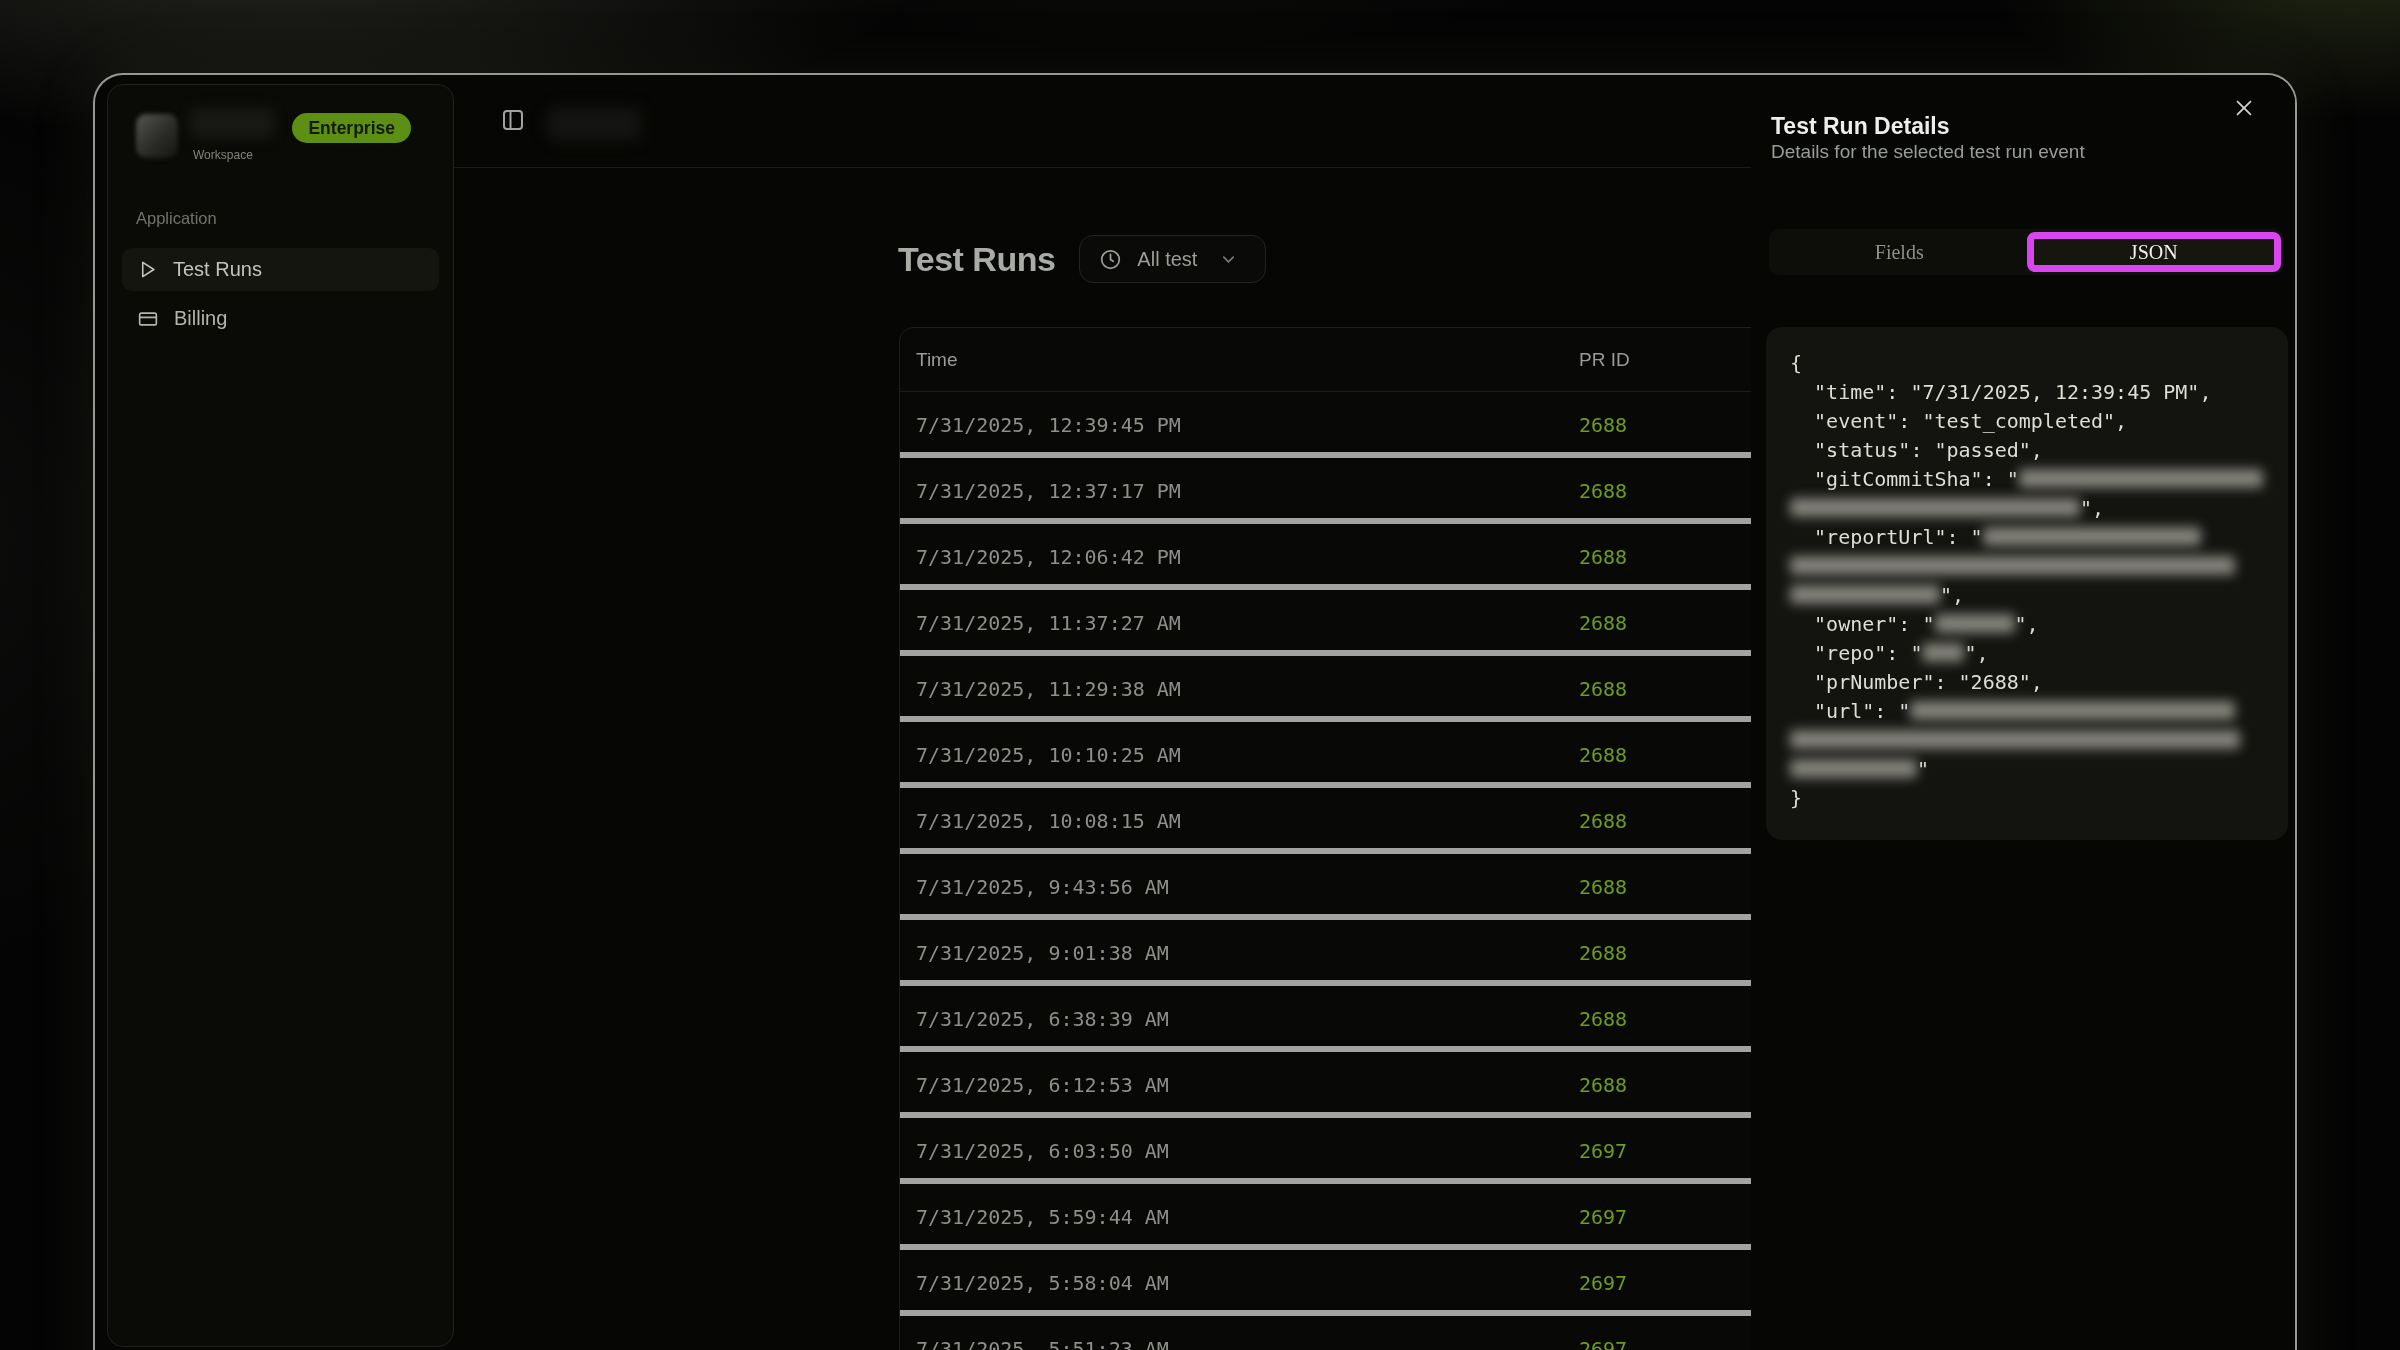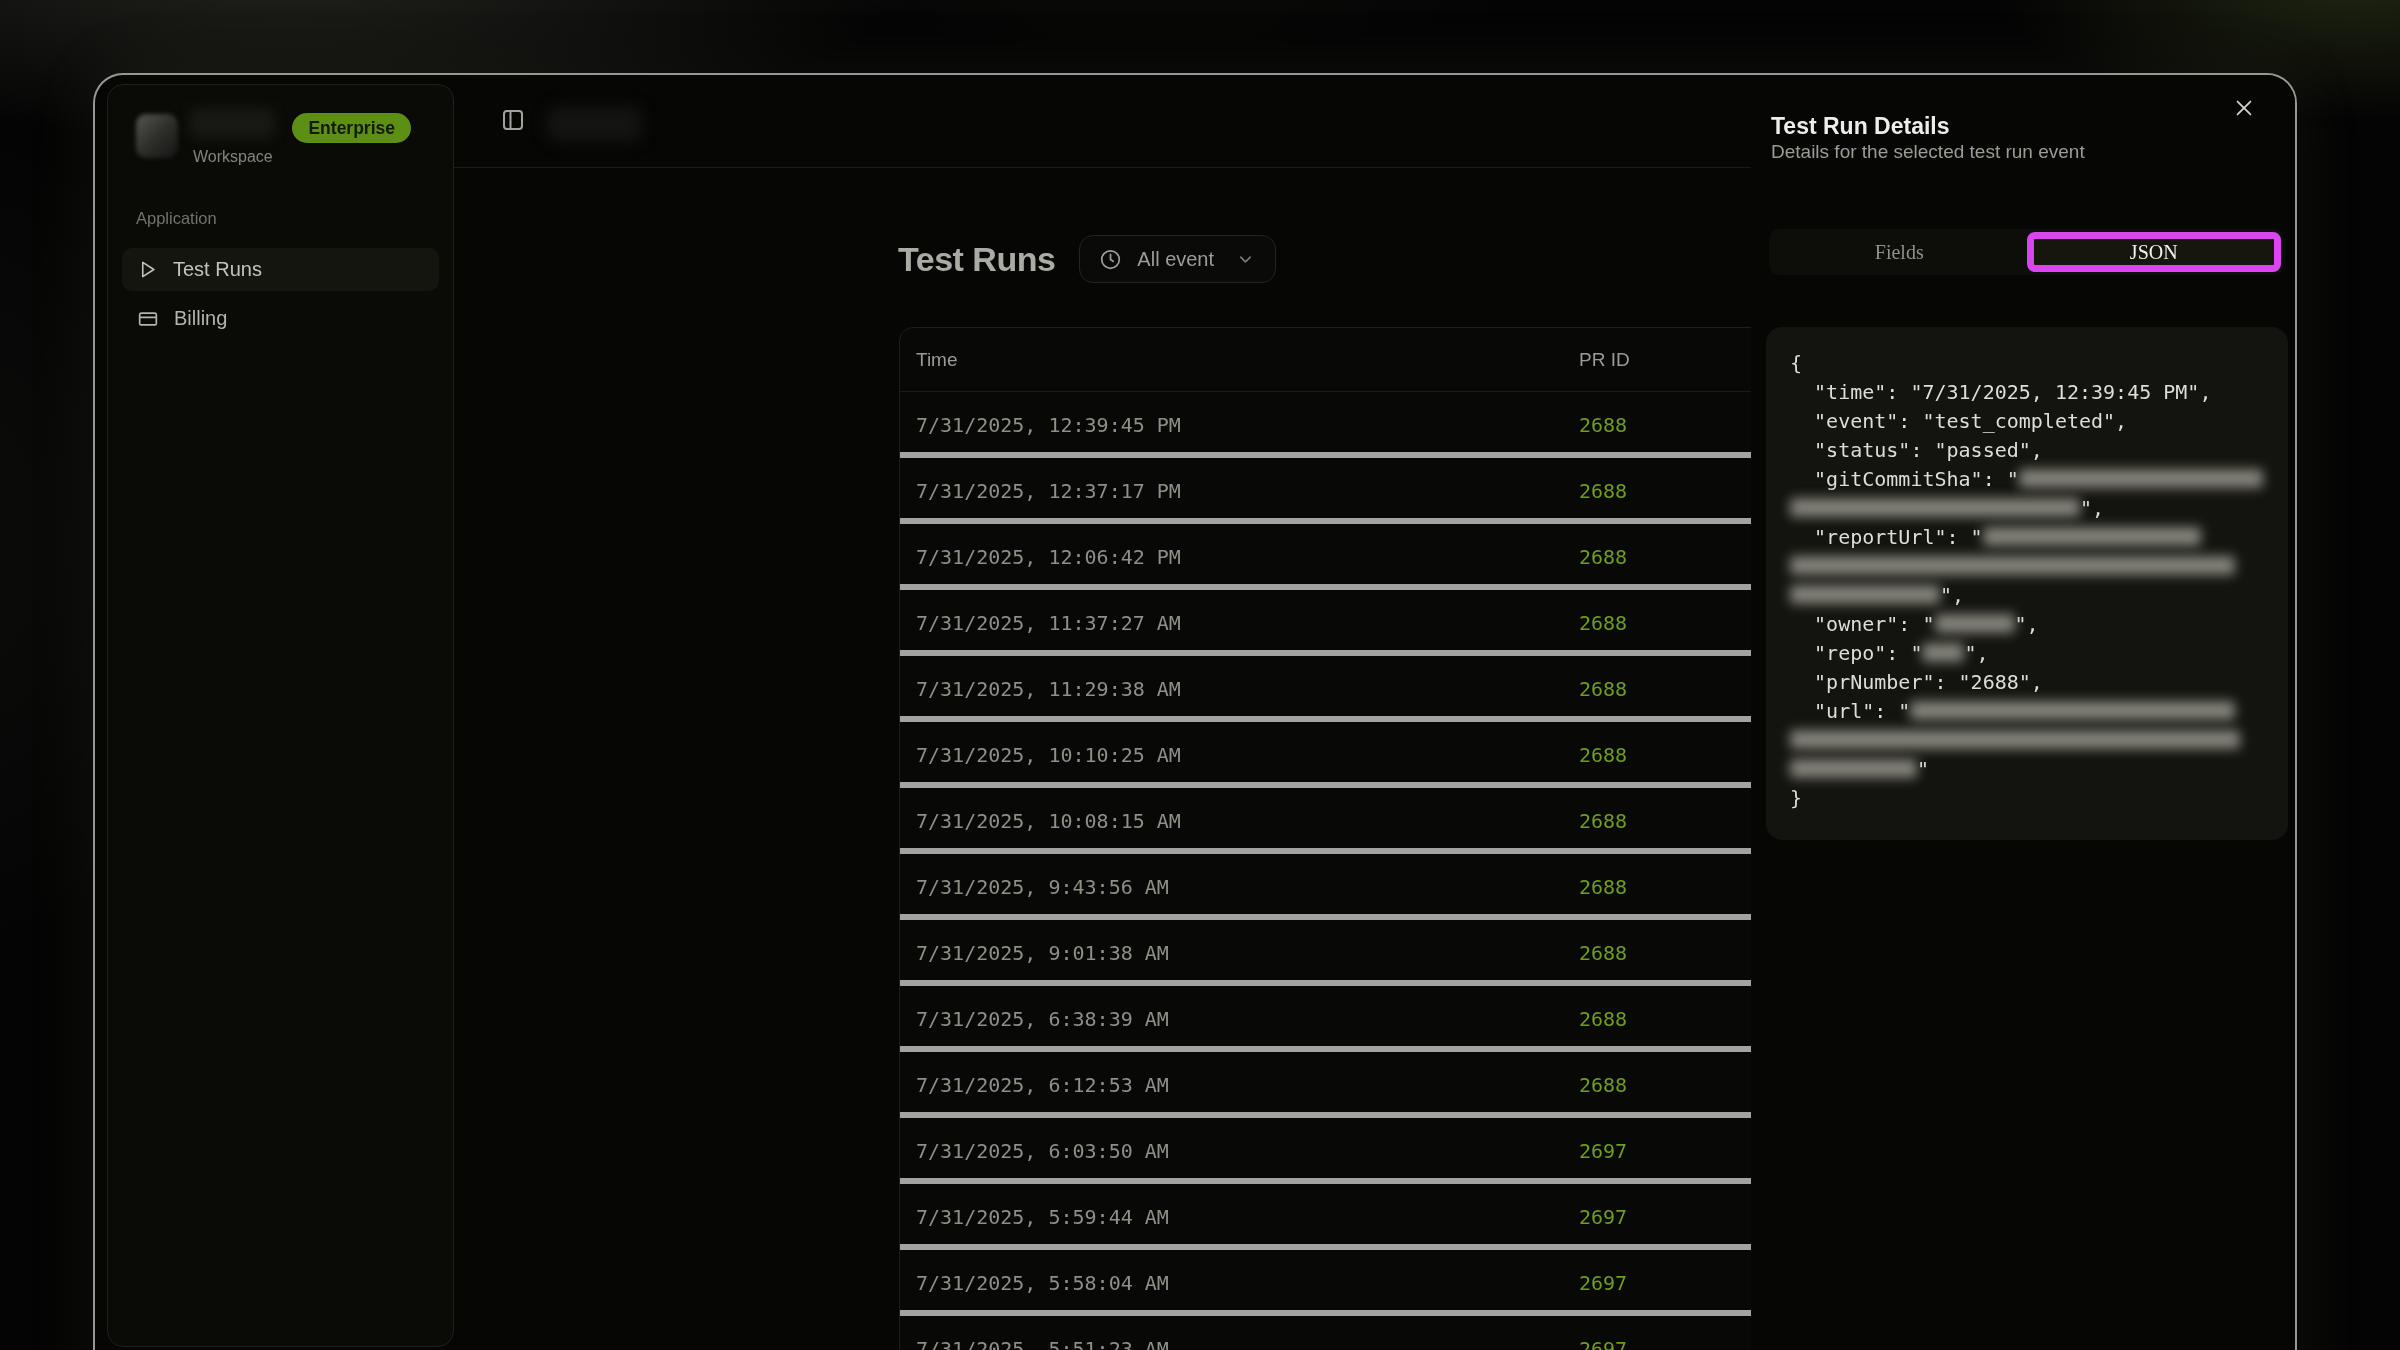--- a/index.html
+++ b/index.html
@@ -23,21 +23,21 @@
   .sidebar{
     position:absolute; left:12px; top:9px; width:347px; height:1263px;
     background:#0a0a07; border:1px solid #20211b; border-radius:16px;
   }
   .ws-row{ position:absolute; left:28px; top:29px; right:20px; height:46px; }
   .ws-logo{ position:absolute; left:0; top:0; width:42px; height:44px; border-radius:10px;
     background:linear-gradient(135deg,#555550 0%,#2b2b28 55%,#151513 100%);
     filter:blur(2px); }
   .ws-name-blob{ position:absolute; left:54px; top:-6px; width:84px; height:30px;
     background:#181815; border-radius:6px; filter:blur(6px); }
-  .ws-sub{ position:absolute; left:57px; top:34px; font-size:16px; color:#83857c; }
+  .ws-sub{ position:absolute; left:57px; top:34px; font-size:12px; color:#83857c; }
   .badge-enterprise{ position:absolute; right:22px; top:-1px; height:30px; padding:0 16px;
     background:#5d8f15; color:#131b04; border-radius:15px; font-size:17.5px; font-weight:600;
     display:flex; align-items:center; }
   .section-label{ position:absolute; left:28px; top:124px; font-size:16.5px; color:#72746b; }
   .nav{ position:absolute; left:14px; top:163px; right:14px; }
   .nav-item{ position:relative; height:43px; border-radius:10px; display:flex; align-items:center;
     gap:16px; padding-left:16px; color:#b3b5ad; font-size:20px; margin-bottom:6px; }
   .nav-item.active{ background:#15150f; color:#c2c4bc; }
   .nav-item svg{ flex:0 0 auto; }
   
@@ -133,21 +133,21 @@
 
     <div class="page-head">
       <div class="h1">Test Runs</div>
       <div class="filter-pill">
         <span>
           <svg width="21" height="21" viewBox="0 0 24 24" fill="none" stroke="currentColor" stroke-width="2" stroke-linecap="round" stroke-linejoin="round">
               <circle cx="12" cy="12" r="10"></circle>
               <polyline points="12 6 12 12 15 14"></polyline>
             </svg>
         </span>
-        <span>All event</span>
+        <span>All test</span>
         <span class="chev">
           <svg width="19" height="19" viewBox="0 0 24 24" fill="none" stroke="currentColor" stroke-width="2" stroke-linecap="round" stroke-linejoin="round">
               <path d="m6 9 6 6 6-6"></path>
             </svg>
         </span>
       </div>
     </div>
 
     <div class="table">
       <div class="t-head">

